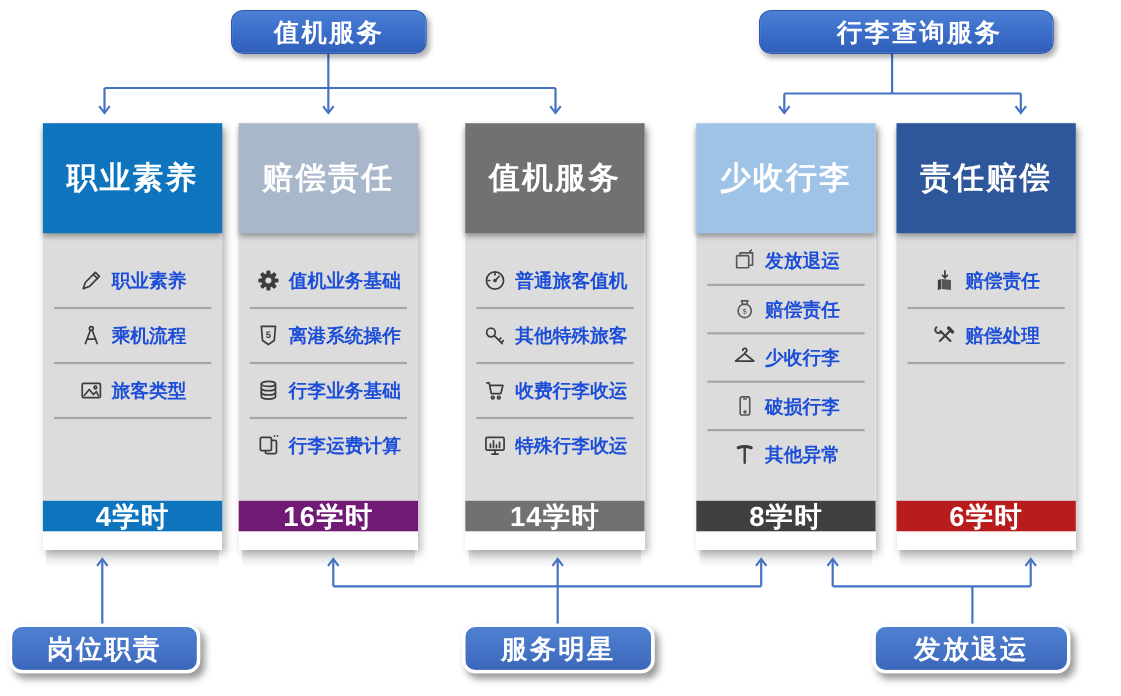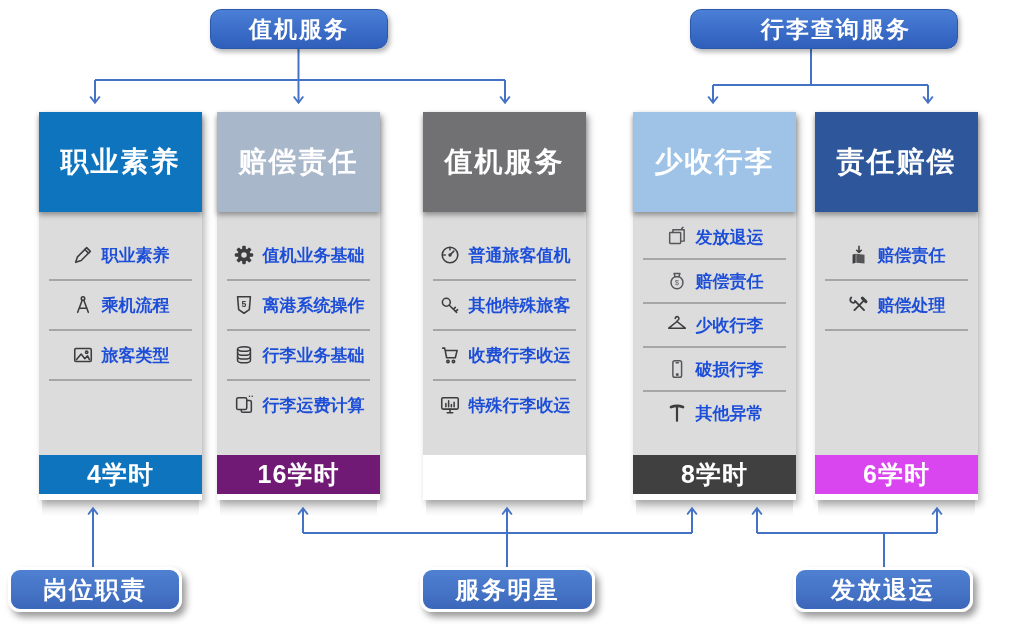--- a/index.html
+++ b/index.html
@@ -34,21 +34,21 @@
           box-shadow:0 3px 5px rgba(0,0,0,.35);z-index:2;}
   .col-body{position:relative;height:243px;background:#dcdcdd;padding-top:26px;box-sizing:border-box;z-index:1;}
   .col-body.tight{padding-top:9px;}
   .item-row{display:flex;align-items:center;justify-content:center;gap:7px;height:34px;}
   .col-body.tight .item-row{height:32px;}
   .item-icon{width:23px;height:23px;display:flex;align-items:center;justify-content:center;flex:0 0 auto;}
   .item-icon svg{width:22px;height:22px;}
   .item-label{color:#1d4ed8;font-size:17px;font-weight:bold;white-space:nowrap;}
   .divider{height:2px;background:#a6a6a6;margin:7px 10px;}
   .col-body.tight .divider{margin:5px 10px;}
-  .col-footer{height:39px;display:flex;align-items:center;justify-content:center;
+  .col-footer{height:28px;display:flex;align-items:center;justify-content:center;
           color:#fff;font-size:25px;font-weight:bold;letter-spacing:1px;}
 </style>
 </head>
 <body>
 
 <div class="canvas">
 
   <div class="pill top" id="pill-top-0">值机服务</div>
   <div class="pill top" id="pill-top-1">行李查询服务</div>
 
@@ -208,20 +208,21 @@
                 <g fill="none" stroke="#3d3d40" stroke-width="1.7" stroke-linecap="round" stroke-linejoin="round">
                   <rect x="3" y="4" width="18" height="12.5" rx="1.4"></rect>
                   <path d="M7.5 14v-3.5M10.5 14V7.5M13.5 14v-2.5M16.5 14V9"></path>
                   <path d="M9 20.5h6M12 16.5v4"></path>
                 </g>
               </svg>
             </span>
             <span class="item-label">特殊行李收运</span>
           </div>
         </div>
+        <div class="col-footer" style="background: rgb(113, 113, 115);">14学时</div>
       </div>
       <div class="column" style="left: 633px;">
         <div class="col-header" style="background: rgb(159, 195, 231);">少收行李</div>
         <div class="col-body tight">
           <div class="item-row">
             <span class="item-icon">
               <svg viewBox="0 0 24 24">
                 <g fill="none" stroke="#56565A" stroke-width="1.6" stroke-linecap="round" stroke-linejoin="round">
                   <rect x="4" y="7" width="12" height="12" rx="0.8" fill="#dcdcdd"></rect>
                   <path d="M7.5 7V4.2h12.3v12.3h-3.4"></path>
@@ -310,21 +311,21 @@
                   <path d="M15.7 4.6l3.8 3.8" stroke-width="3.4"></path>
                   <path d="M7.5 7.5l10 10" stroke-width="2"></path>
                   <path d="M3.6 3.8a3.3 3.3 0 104.7 4.6" stroke-width="2"></path>
                 </g>
               </svg>
             </span>
             <span class="item-label">赔偿处理</span>
           </div>
           <div class="divider"></div>
         </div>
-        <div class="col-footer" style="background: #d946ef;">6学时</div>
+        <div class="col-footer" style="background: #b91c1c;">6学时</div>
       </div>
     </div>
 
   <svg id="connectors" width="1019" height="633">
     <defs>
       <marker id="arr" markerUnits="userSpaceOnUse" markerWidth="16" markerHeight="16" viewBox="-8 -8 16 16" refX="0" refY="0" orient="auto">
         <path d="M-5.5 -4.8L0.8 0L-5.5 4.8" fill="none" stroke="#4472C4" stroke-width="1.9"></path>
       </marker>
     </defs>
     <g stroke="#4472C4" stroke-width="2" fill="none">

